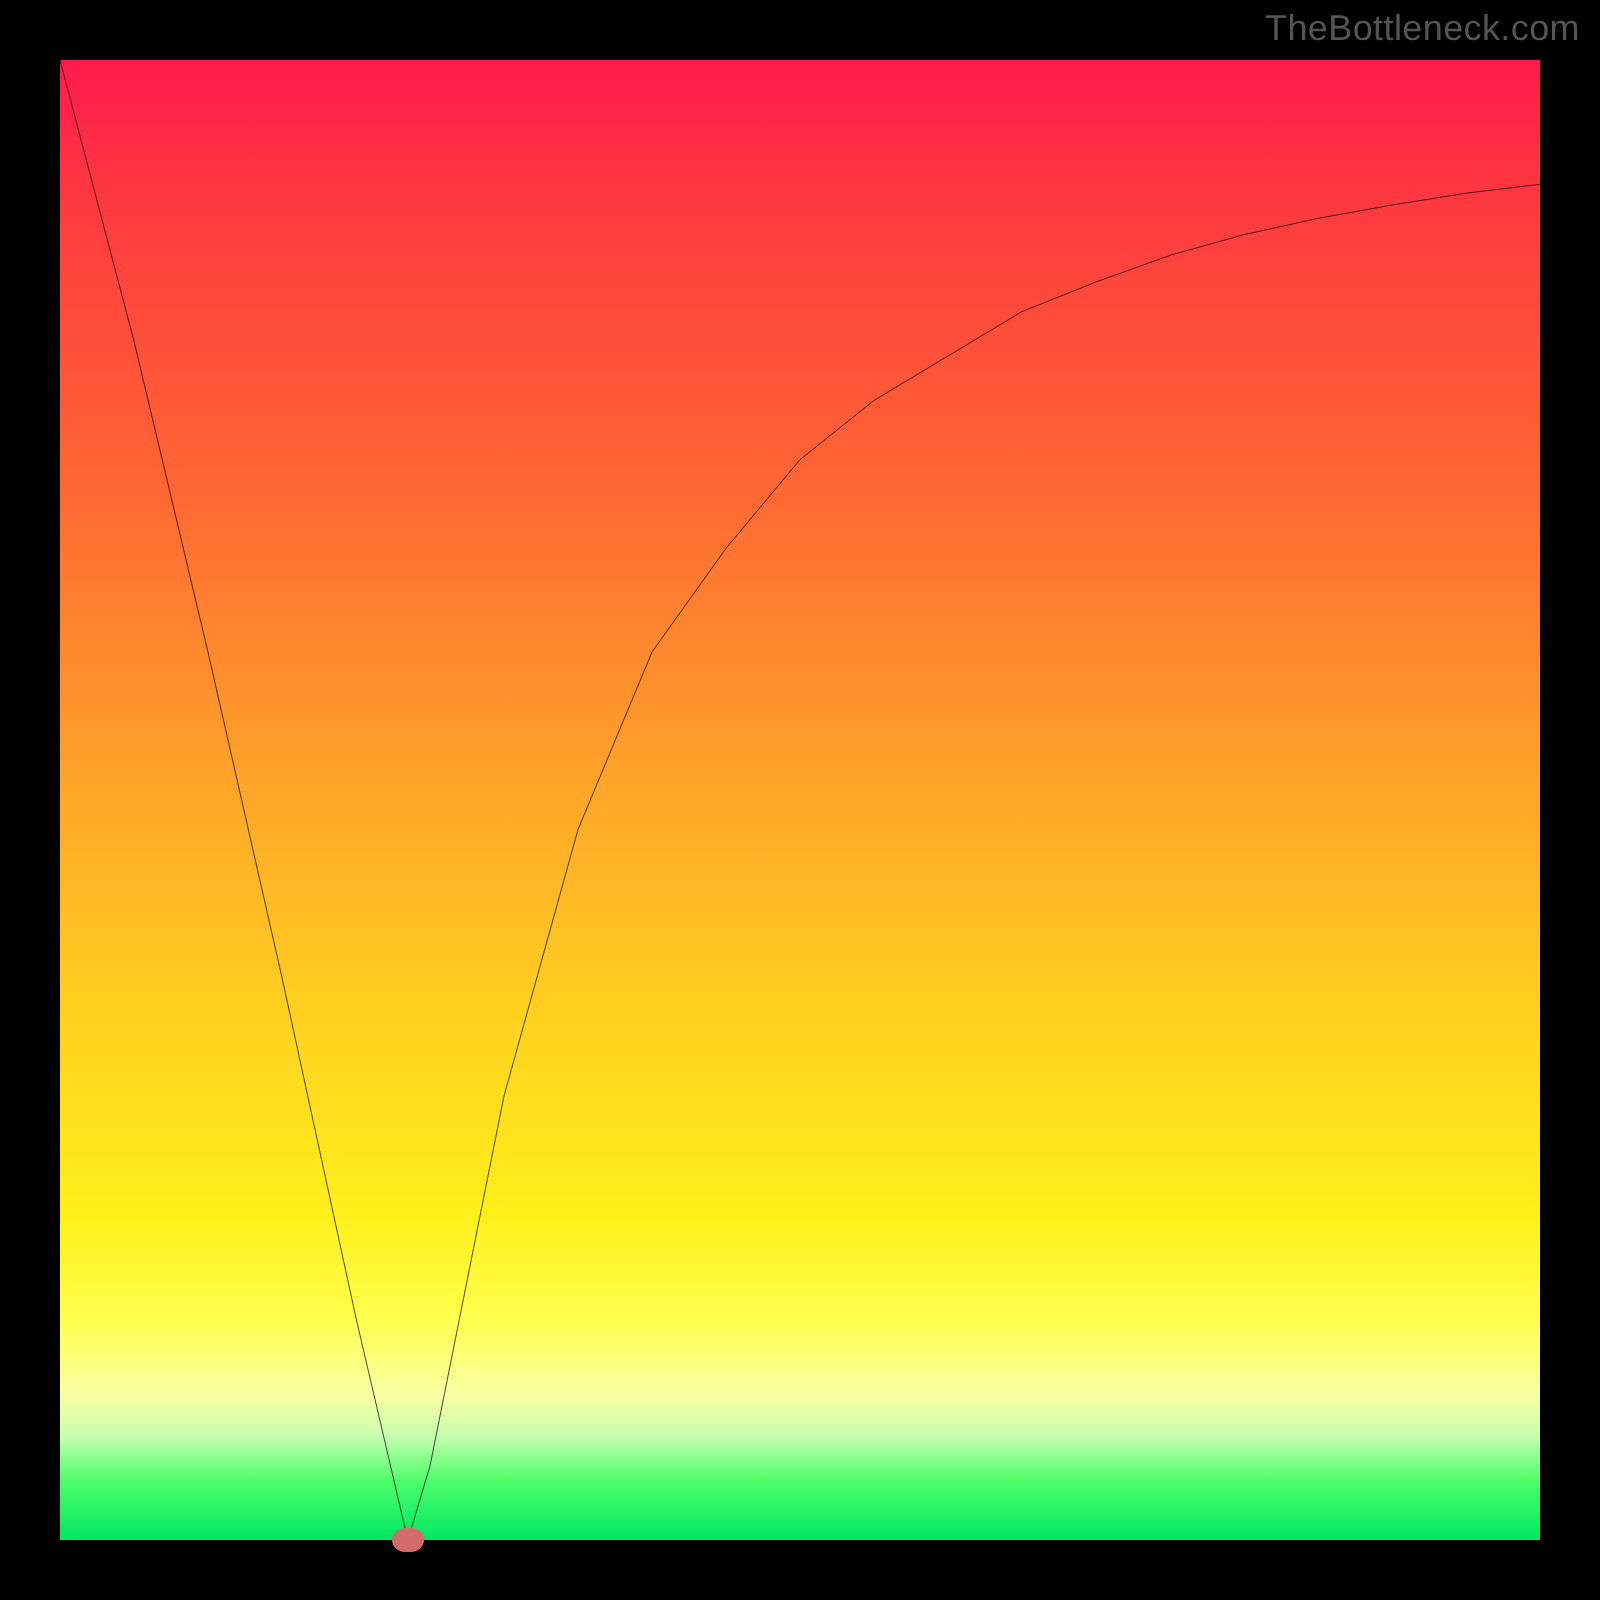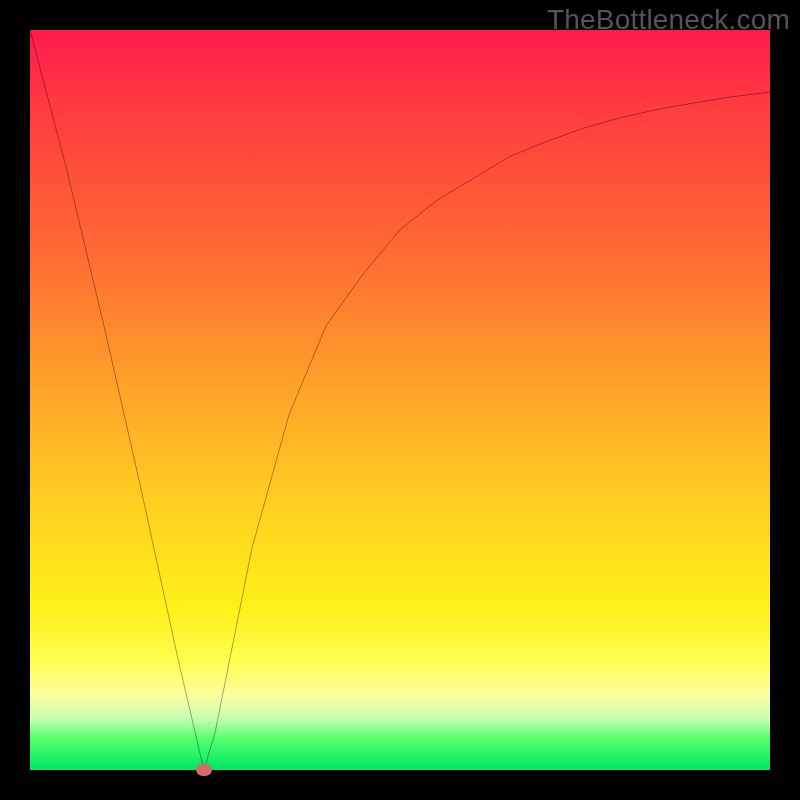--- a/index.html
+++ b/index.html
@@ -15,21 +15,21 @@
     position: relative;
     width: 800px;
     height: 800px;
     background: #000;
   }
   .watermark {
     position: absolute;
     top: 4px;
     right: 10px;
     color: #555;
-    font-size: 28px;
+    font-size: 18px;
     font-weight: 500;
     letter-spacing: 0.2px;
     user-select: none;
   }
   .plot {
     position: absolute;
     left: 30px;
     top: 30px;
     width: 740px;
     height: 740px;

